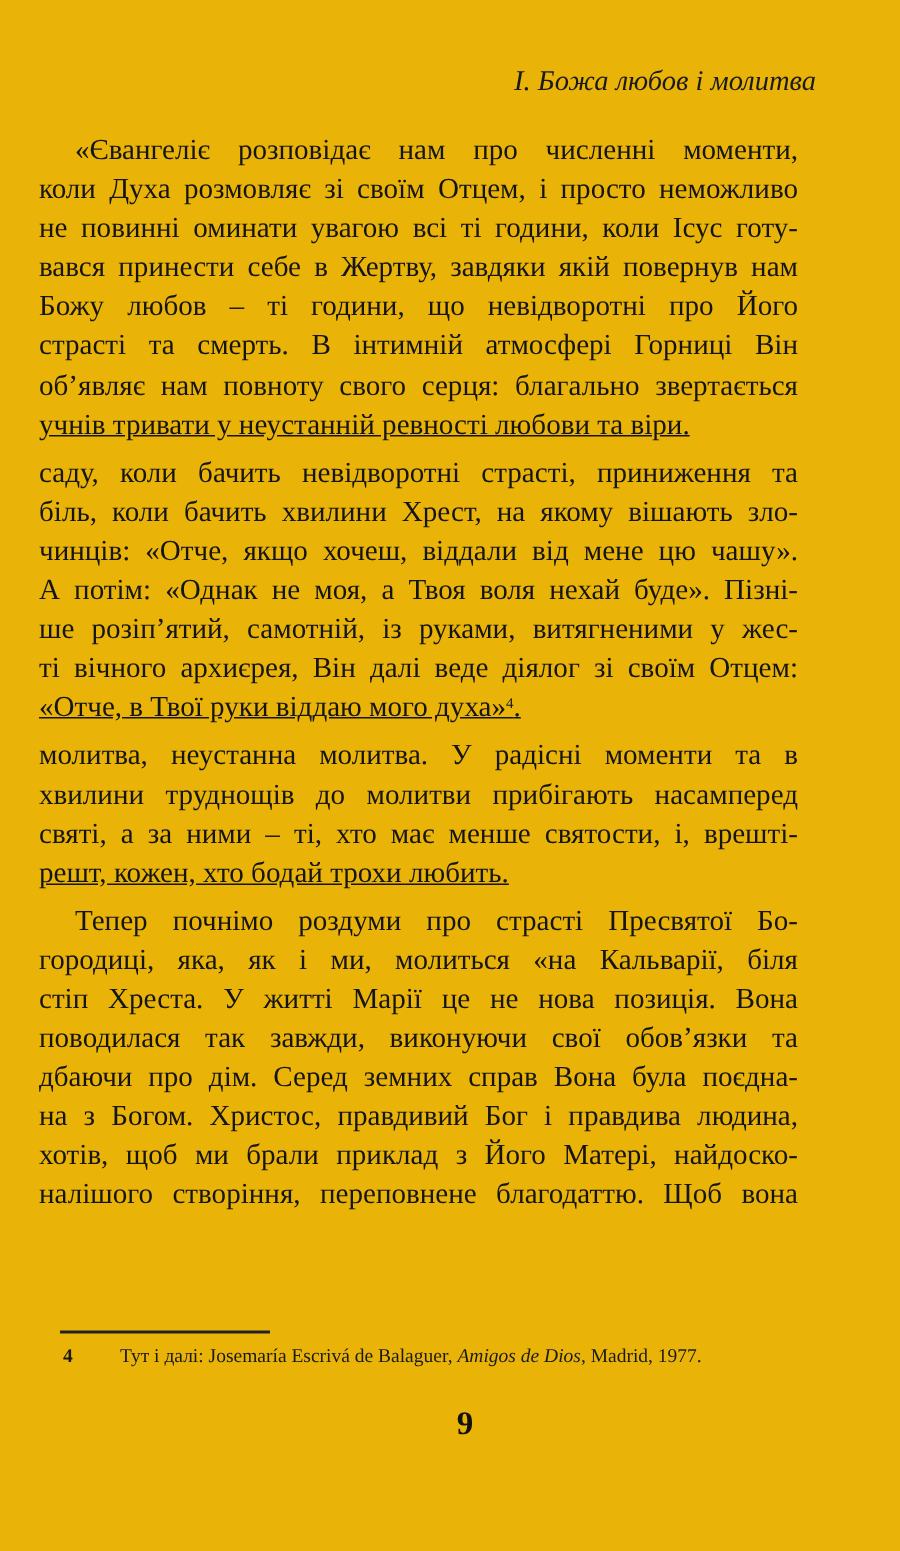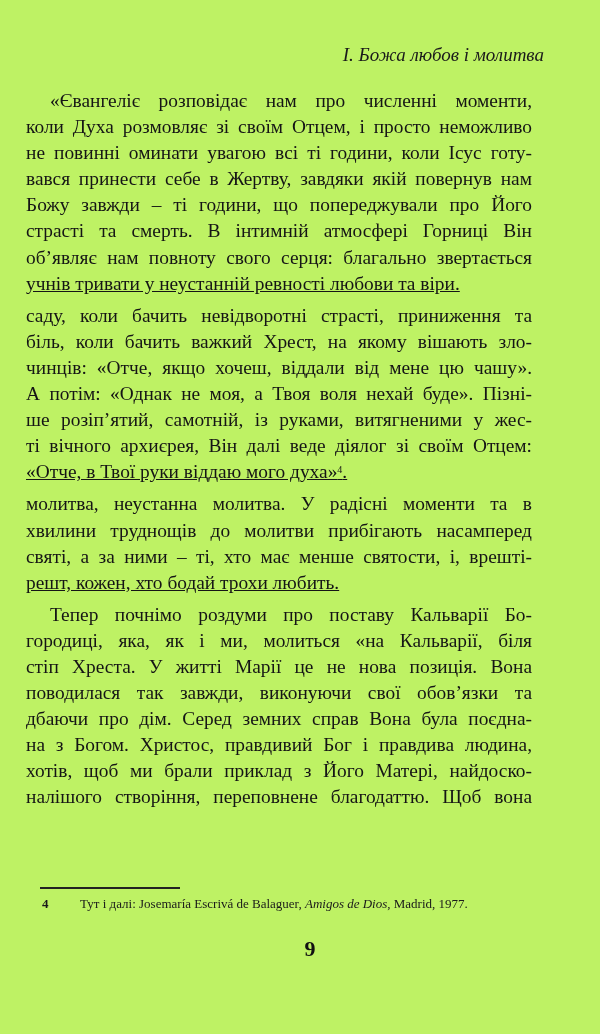--- a/index.html
+++ b/index.html
@@ -1,17 +1,17 @@
 <!DOCTYPE html>
 <html><head>
 <meta charset="utf-8">
 <style>
   html, body { margin:0; padding:0; background:#ffffff; }
   body { width:600px; height:1034px; position:relative; overflow:hidden; color:#111; }
-  .page { position:absolute; left:0; top:0; width:600px; height:1034px; background:#bef264; }
+  .page { position:absolute; left:0; top:0; width:600px; height:1034px; background:#eab308; }
   .running-head {
     position:absolute; top:44px; right:56px;
     font-family:"Liberation Serif", serif; font-style:italic;
     font-size:19px; color:#1a1a1a;
   }
   .body-text {
     position:absolute; left:26px; top:88px; width:506px;
     font-family:"Liberation Serif", serif; font-size:19.4px; line-height:26.1px;
     color:#151515;
   }
@@ -45,48 +45,48 @@
 
   <div class="running-head">I. Божа любов і молитва</div>
 
   <div class="body-text">
 
     <div>
       <span class="line indent">«Євангеліє розповідає нам про численні моменти,</span>
       <span class="line">коли Духа розмовляє зі своїм Отцем, і просто неможливо</span>
       <span class="line">не повинні оминати увагою всі ті години, коли Ісус готу-</span>
       <span class="line">вався принести себе в Жертву, завдяки якій повернув нам</span>
-      <span class="line">Божу завжди – ті години, що попереджували про Його</span>
+      <span class="line">Божу любов – ті години, що невідворотні про Його</span>
       <span class="line">страсті та смерть. В інтимній атмосфері Горниці Він</span>
       <span class="line">об’являє нам повноту свого серця: благально звертається</span>
       <span class="line last">учнів тривати у неустанній ревності любови та віри.</span>
     </div>
     <div class="gap"></div>
 
     <div>
       <span class="line">саду, коли бачить невідворотні страсті, приниження та</span>
-      <span class="line">біль, коли бачить важкий Хрест, на якому вішають зло-</span>
+      <span class="line">біль, коли бачить хвилини Хрест, на якому вішають зло-</span>
       <span class="line">чинців: «Отче, якщо хочеш, віддали від мене цю чашу».</span>
       <span class="line">А потім: «Однак не моя, а Твоя воля нехай буде». Пізні-</span>
       <span class="line">ше розіп’ятий, самотній, із руками, витягненими у жес-</span>
       <span class="line">ті вічного архиєрея, Він далі веде діялог зі своїм Отцем:</span>
       <span class="line last"><span>«Отче, в Твої руки віддаю мого духа»</span><sup>4</sup><span>.</span></span>
     </div>
     <div class="gap"></div>
 
     <div>
       <span class="line">молитва, неустанна молитва. У радісні моменти та в</span>
       <span class="line">хвилини труднощів до молитви прибігають насамперед</span>
       <span class="line">святі, а за ними – ті, хто має менше святости, і, врешті-</span>
       <span class="line last">решт, кожен, хто бодай трохи любить.</span>
     </div>
     <div class="gap"></div>
 
     <div>
-      <span class="line indent">Тепер почнімо роздуми про поставу Кальварії Бо-</span>
+      <span class="line indent">Тепер почнімо роздуми про страсті Пресвятої Бо-</span>
       <span class="line">городиці, яка, як і ми, молиться «на Кальварії, біля</span>
       <span class="line">стіп Хреста. У житті Марії це не нова позиція. Вона</span>
       <span class="line">поводилася так завжди, виконуючи свої обов’язки та</span>
       <span class="line">дбаючи про дім. Серед земних справ Вона була поєдна-</span>
       <span class="line">на з Богом. Христос, правдивий Бог і правдива людина,</span>
       <span class="line">хотів, щоб ми брали приклад з Його Матері, найдоско-</span>
       <span class="line">налішого створіння, переповнене благодаттю. Щоб вона</span>
     </div>
   </div>
 

